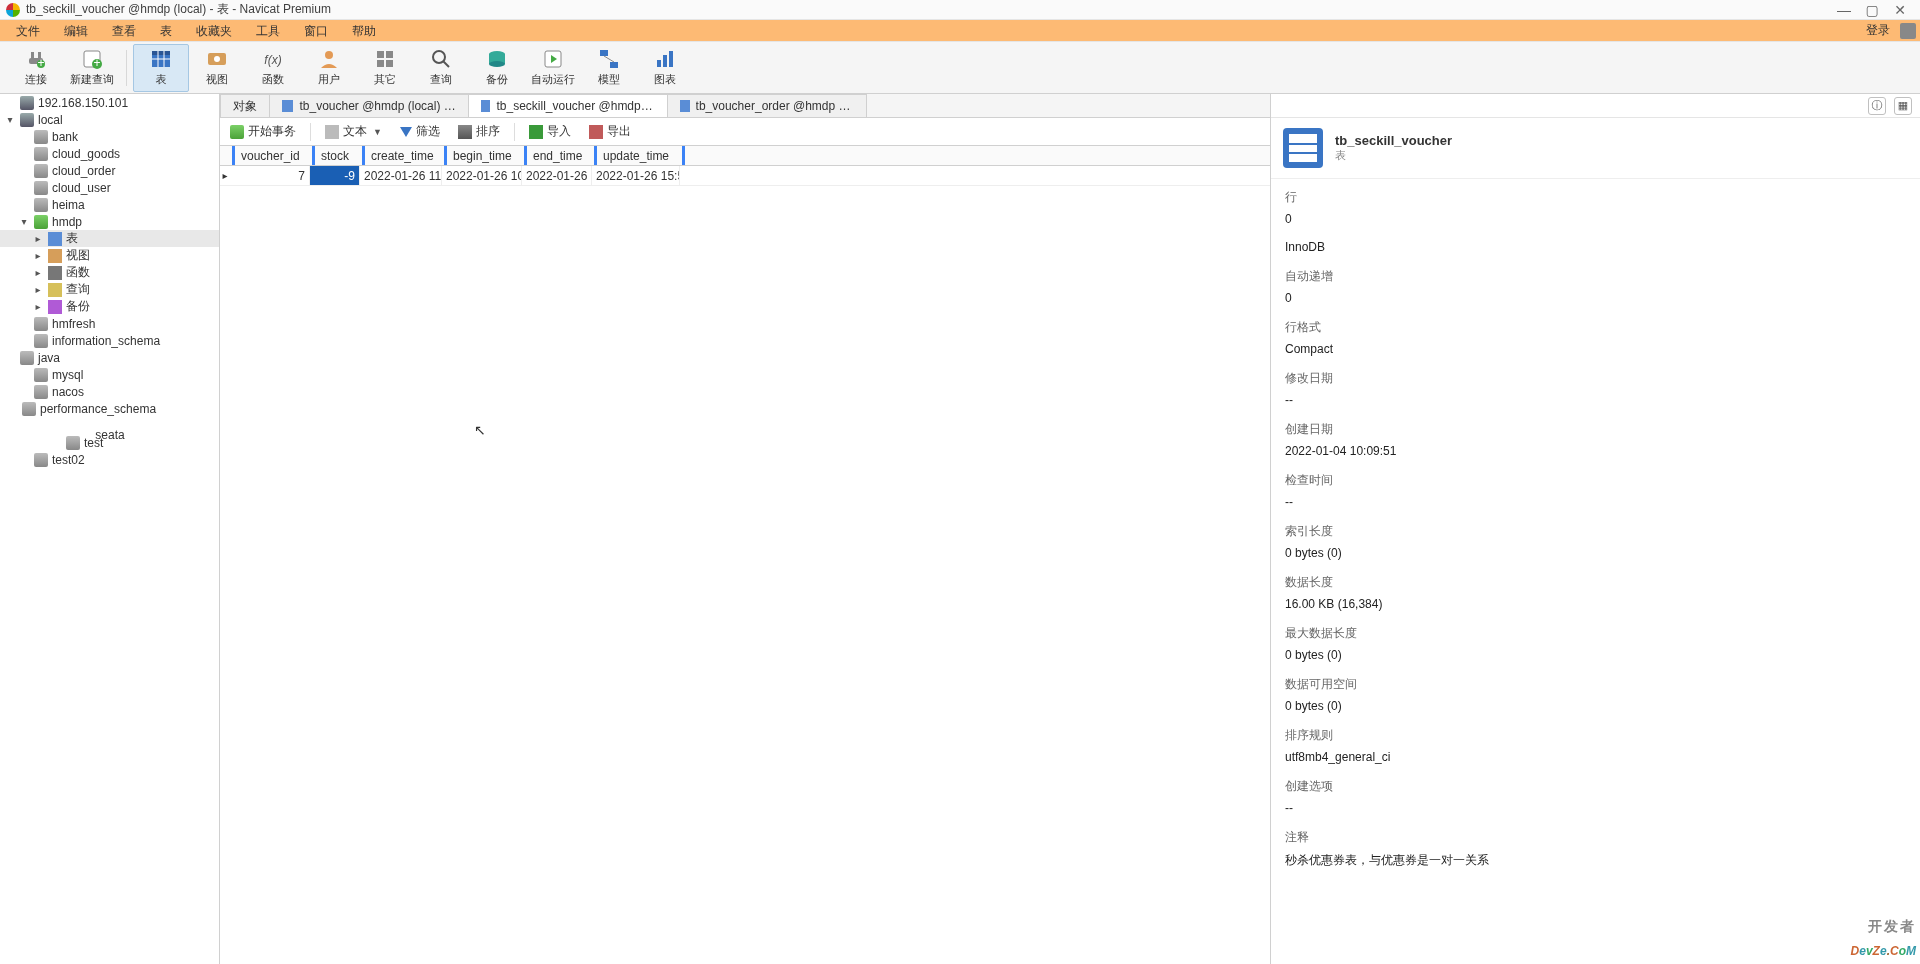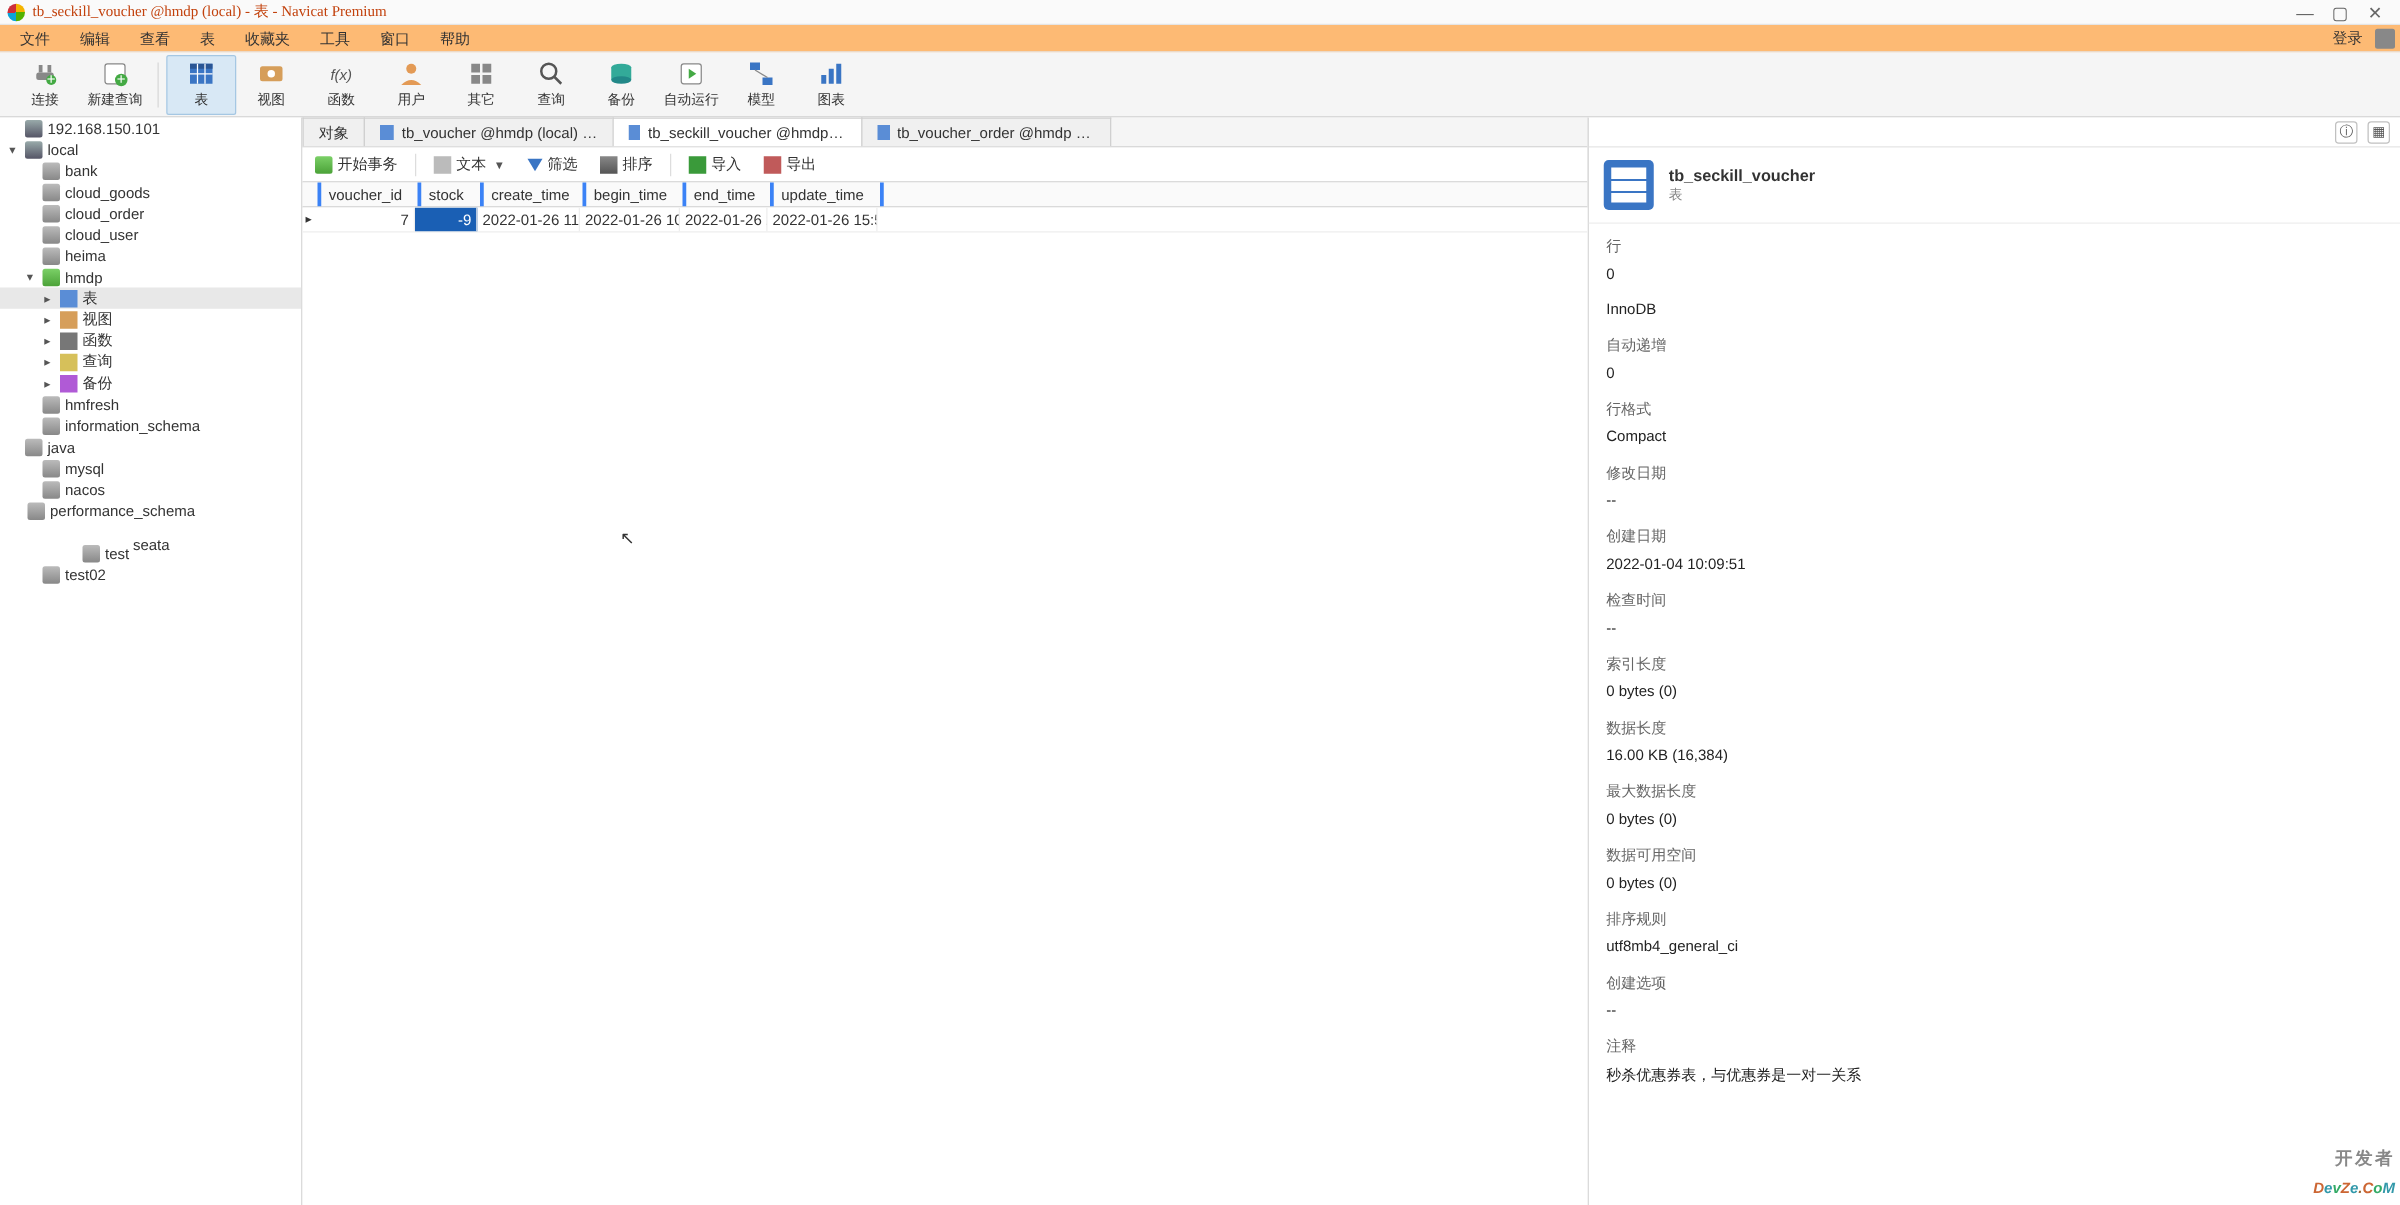--- a/index.html
+++ b/index.html
@@ -1,33 +1,33 @@
 <!DOCTYPE html>
 <html><head>
 <meta charset="utf-8">
 <style>
 * { margin:0; padding:0; box-sizing:border-box; font-family:"Microsoft YaHei","Segoe UI",Arial,sans-serif; font-size:12px; }
 body { background:#fff; color:#333; overflow:hidden; width:1920px; height:964px; position:relative; }
 .titlebar { height:20px; display:flex; align-items:center; padding:0 6px; background:#fafafa; border-bottom:1px solid #e5e5e5; }
 .titlebar .app-icon { width:14px; height:14px; border-radius:50%; background:conic-gradient(#f5b400 0 90deg,#53b200 90deg 180deg,#0aa4d9 180deg 270deg,#cd2e3a 270deg 360deg); margin-right:6px; }
-.titlebar .title-text { flex:1; color:#c2410c;font-family:Liberation Serif, serif; }
+.titlebar .title-text { flex:1; color:#404040; }
 .titlebar .winbtn { width:28px; text-align:center; color:#666; cursor:default; font-size:14px; line-height:14px; }
 .menubar { height:22px; display:flex; align-items:center; padding:0 4px; background:#fdba74; border-bottom:1px solid #e5e5e5; }
 .menubar .mitem { padding:0 12px; height:22px; line-height:22px; }
 .menubar .spacer { flex:1; }
 .menubar .login { padding:0 10px; color:#333; }
 .menubar .avatar { width:16px; height:16px; background:#888; border-radius:2px; }
 .toolbar { height:52px; background:#f5f5f5; border-bottom:1px solid #d0d0d0; display:flex; align-items:center; padding:0 8px; }
 .toolbtn { width:56px; height:48px; display:flex; flex-direction:column; align-items:center; justify-content:center; gap:2px; cursor:default; }
 .toolbtn.active { background:#d8e8f5; border:1px solid #a5c7e3; border-radius:2px; }
 .toolbtn .ticon { width:22px; height:22px; display:flex; align-items:center; justify-content:center; }
 .toolbtn .tlabel { font-size:11px; color:#333; }
 .tb-sep { width:1px; height:36px; background:#d8d8d8; margin:0 6px; }
 .main { display:flex; height:calc(100% - 94px); }
-.sidebar { width:242px; border-right:1px solid #d0d0d0; overflow-y:auto; background:#fff; }
+.sidebar { width:220px; border-right:1px solid #d0d0d0; overflow-y:auto; background:#fff; }
 .tree-row { display:flex; align-items:center; height:17px; padding-left:4px; white-space:nowrap; }
 .tree-row.sel { background:#e8e8e8; }
 .tri { width:12px; text-align:center; color:#555; font-size:10px; cursor:default; }
 .tri.empty { visibility:hidden; }
 .db-icon,.conn-icon,.tbl-icon,.fn-icon,.qry-icon,.bak-icon,.view-icon { width:14px; height:14px; margin:0 4px; display:inline-block; }
 .conn-icon { background:linear-gradient(#9aa,#556); border-radius:2px; }
 .db-icon { background:linear-gradient(#7bd067,#4ba238); border-radius:2px; }
 .db-icon.grey { background:linear-gradient(#bbb,#888); }
 .tbl-icon { background:#5a8dd6; }
 .view-icon { background:#d69e5a; }

